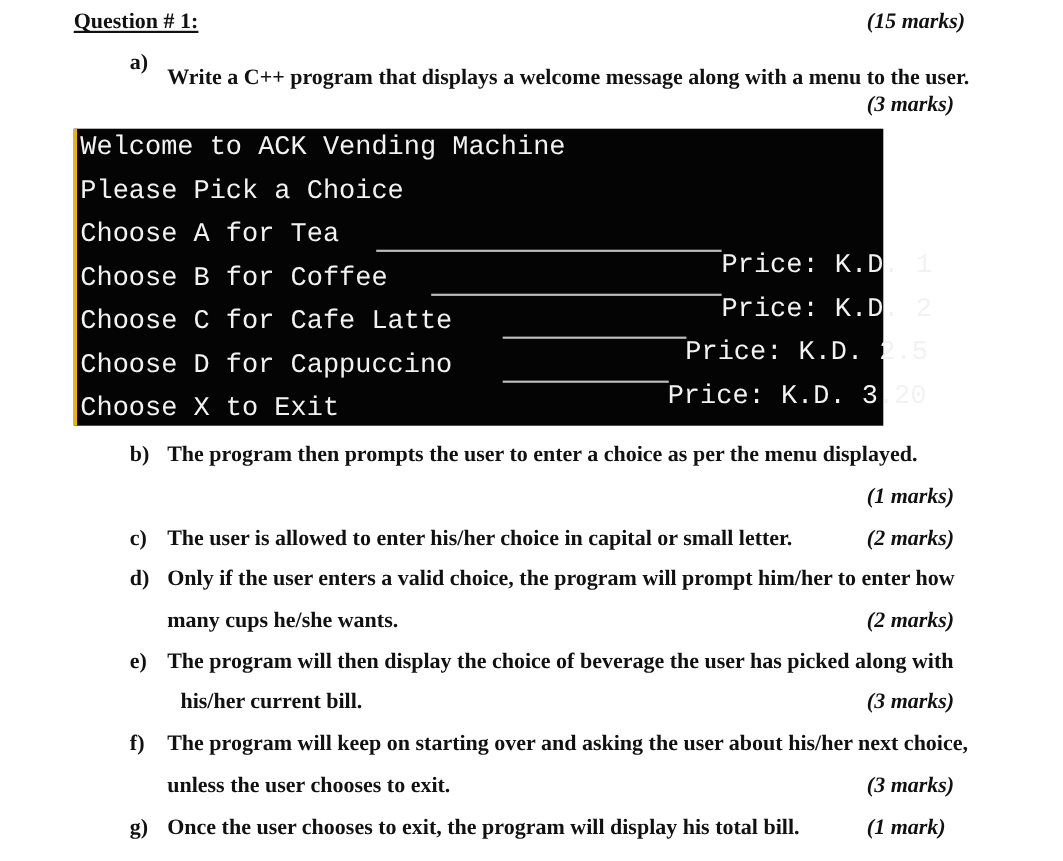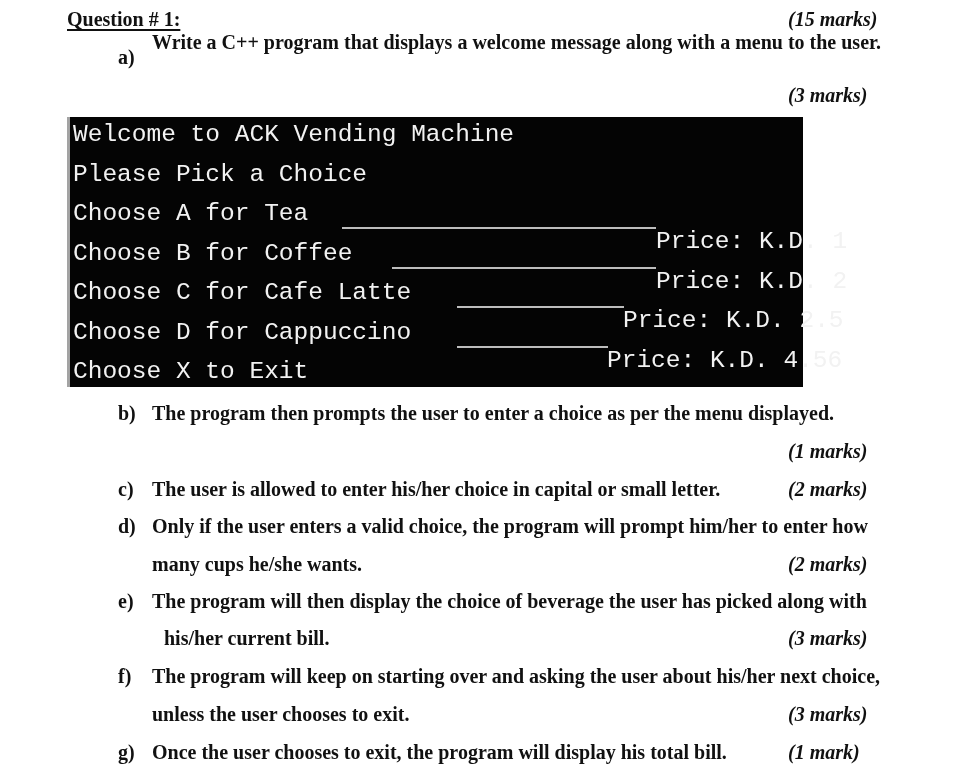--- a/index.html
+++ b/index.html
@@ -24,21 +24,21 @@
       text-underline-offset: 3px;
       text-decoration-thickness: 1.5px;
     }
     .terminal {
       position: absolute;
       left: 67px;
       top: 117px;
       width: 736px;
       height: 270px;
       background: #040404;
-      border-left: 3px solid #a3a3a3;
+      border-left: 3px solid #eab308;
       box-sizing: border-box;
     }
     .term-line {
       position: absolute;
       left: 3px;
       font-family: "Liberation Mono", "DejaVu Sans Mono", monospace;
       font-size: 24.5px;
       line-height: 28px;
       color: #f2f2f2;
       white-space: pre;
@@ -58,42 +58,42 @@
       background: #bdbdbd;
     }
   </style>
 </head>
 <body>
 
 <div class="abs serif q-title" style="left:67px; top:7px;">Question # 1:</div>
 <div class="abs serif marks" style="left:788px; top:7px;">(15 marks)</div>
 
 <div class="abs serif" style="left:118px; top:45px;">a)</div>
-<div class="abs serif" style="left:152px; top:30px;">Write a C++ program that displays a welcome message along with a menu to the user.</div>
+<div class="abs serif" style="left:152px; top:58px;">Write a C++ program that displays a welcome message along with a menu to the user.</div>
 <div class="abs serif marks" style="left:788px; top:83px;">(3 marks)</div>
 
 <div class="terminal">
   <div class="term-line" style="top:4px;">Welcome to ACK Vending Machine</div>
   <div class="term-line" style="top:44px;text-align:right;">Please Pick a Choice</div>
 
   <div class="term-line" style="top:83px;">Choose A for Tea</div>
   <div class="term-underline" style="left:272px; width:314px; top:110px;"></div>
   <div class="term-price" style="left:586px; top:83px;">Price: K.D. 1</div>
 
   <div class="term-line" style="top:123px;">Choose B for Coffee</div>
   <div class="term-underline" style="left:322px; width:264px; top:150px;"></div>
   <div class="term-price" style="left:586px; top:123px;">Price: K.D. 2</div>
 
   <div class="term-line" style="top:162px;">Choose C for Cafe Latte</div>
   <div class="term-underline" style="left:387px; width:167px; top:189px;"></div>
   <div class="term-price" style="left:553px; top:162px;">Price: K.D. 2.5</div>
 
   <div class="term-line" style="top:202px;">Choose D for Cappuccino</div>
   <div class="term-underline" style="left:387px; width:151px; top:229px;"></div>
-  <div class="term-price" style="left:537px; top:202px;">Price: K.D. 4.56</div>
+  <div class="term-price" style="left:537px; top:202px;">Price: K.D. 3.20</div>
 
   <div class="term-line" style="top:241px;">Choose X to Exit</div>
 </div>
 
 <div class="abs serif" style="left:118px; top:401px;">b)</div>
 <div class="abs serif" style="left:152px; top:401px;">The program then prompts the user to enter a choice as per the menu displayed.</div>
 <div class="abs serif marks" style="left:788px; top:439px;">(1 marks)</div>
 
 <div class="abs serif" style="left:118px; top:477px;">c)</div>
 <div class="abs serif" style="left:152px; top:477px;">The user is allowed to enter his/her choice in capital or small letter.</div>

